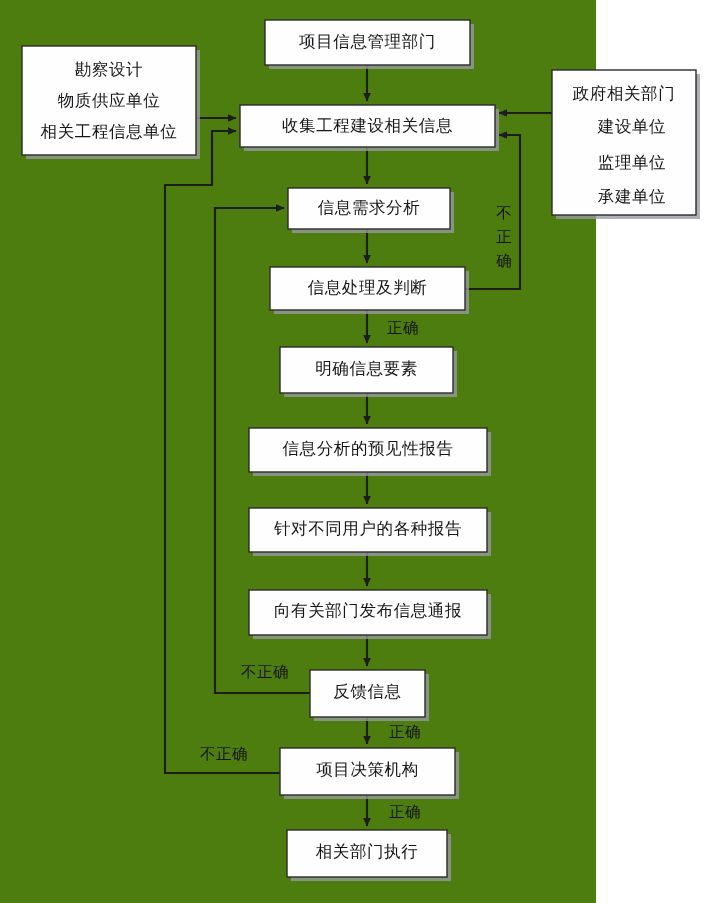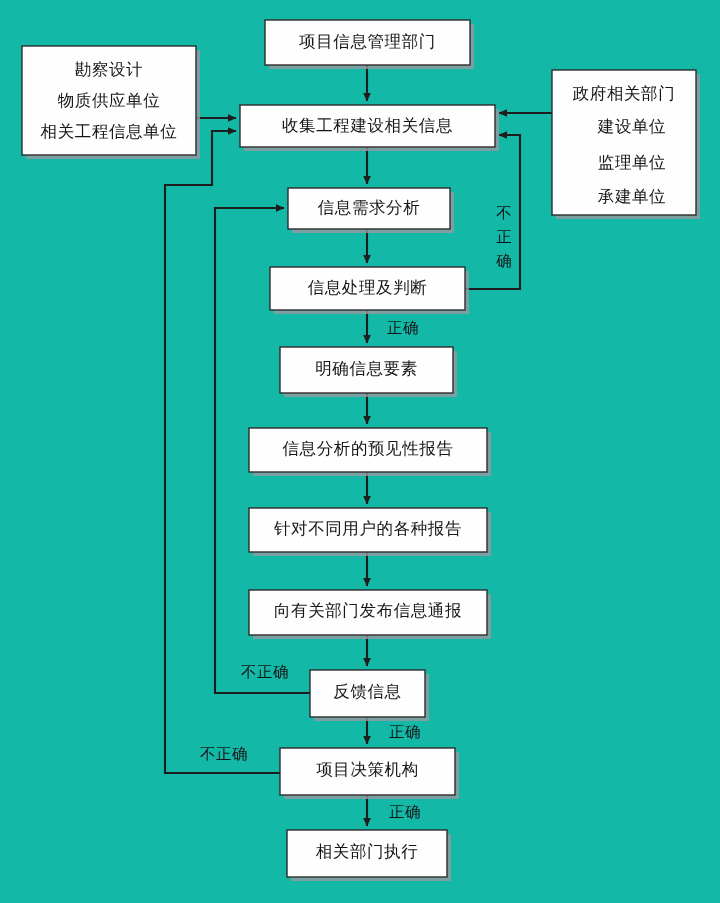--- a/index.html
+++ b/index.html
@@ -8,23 +8,23 @@
     background: #ffffff;
   }
   body {
     width: 720px;
     height: 903px;
     font-family: "Liberation Serif", "DejaVu Serif", serif;
     overflow: hidden;
   }
   #chart-root {
     position: relative;
-    width: 720px;
+    width: 596px;
     height: 903px;
-    background: #14b8a6;
+    background: #4d7c0f;
   }
   svg.flow-canvas {
     position: absolute;
     left: 0;
     top: 0;
     width: 720px;
     height: 903px;
   }
   .node-box {
     fill: #fefefe;

